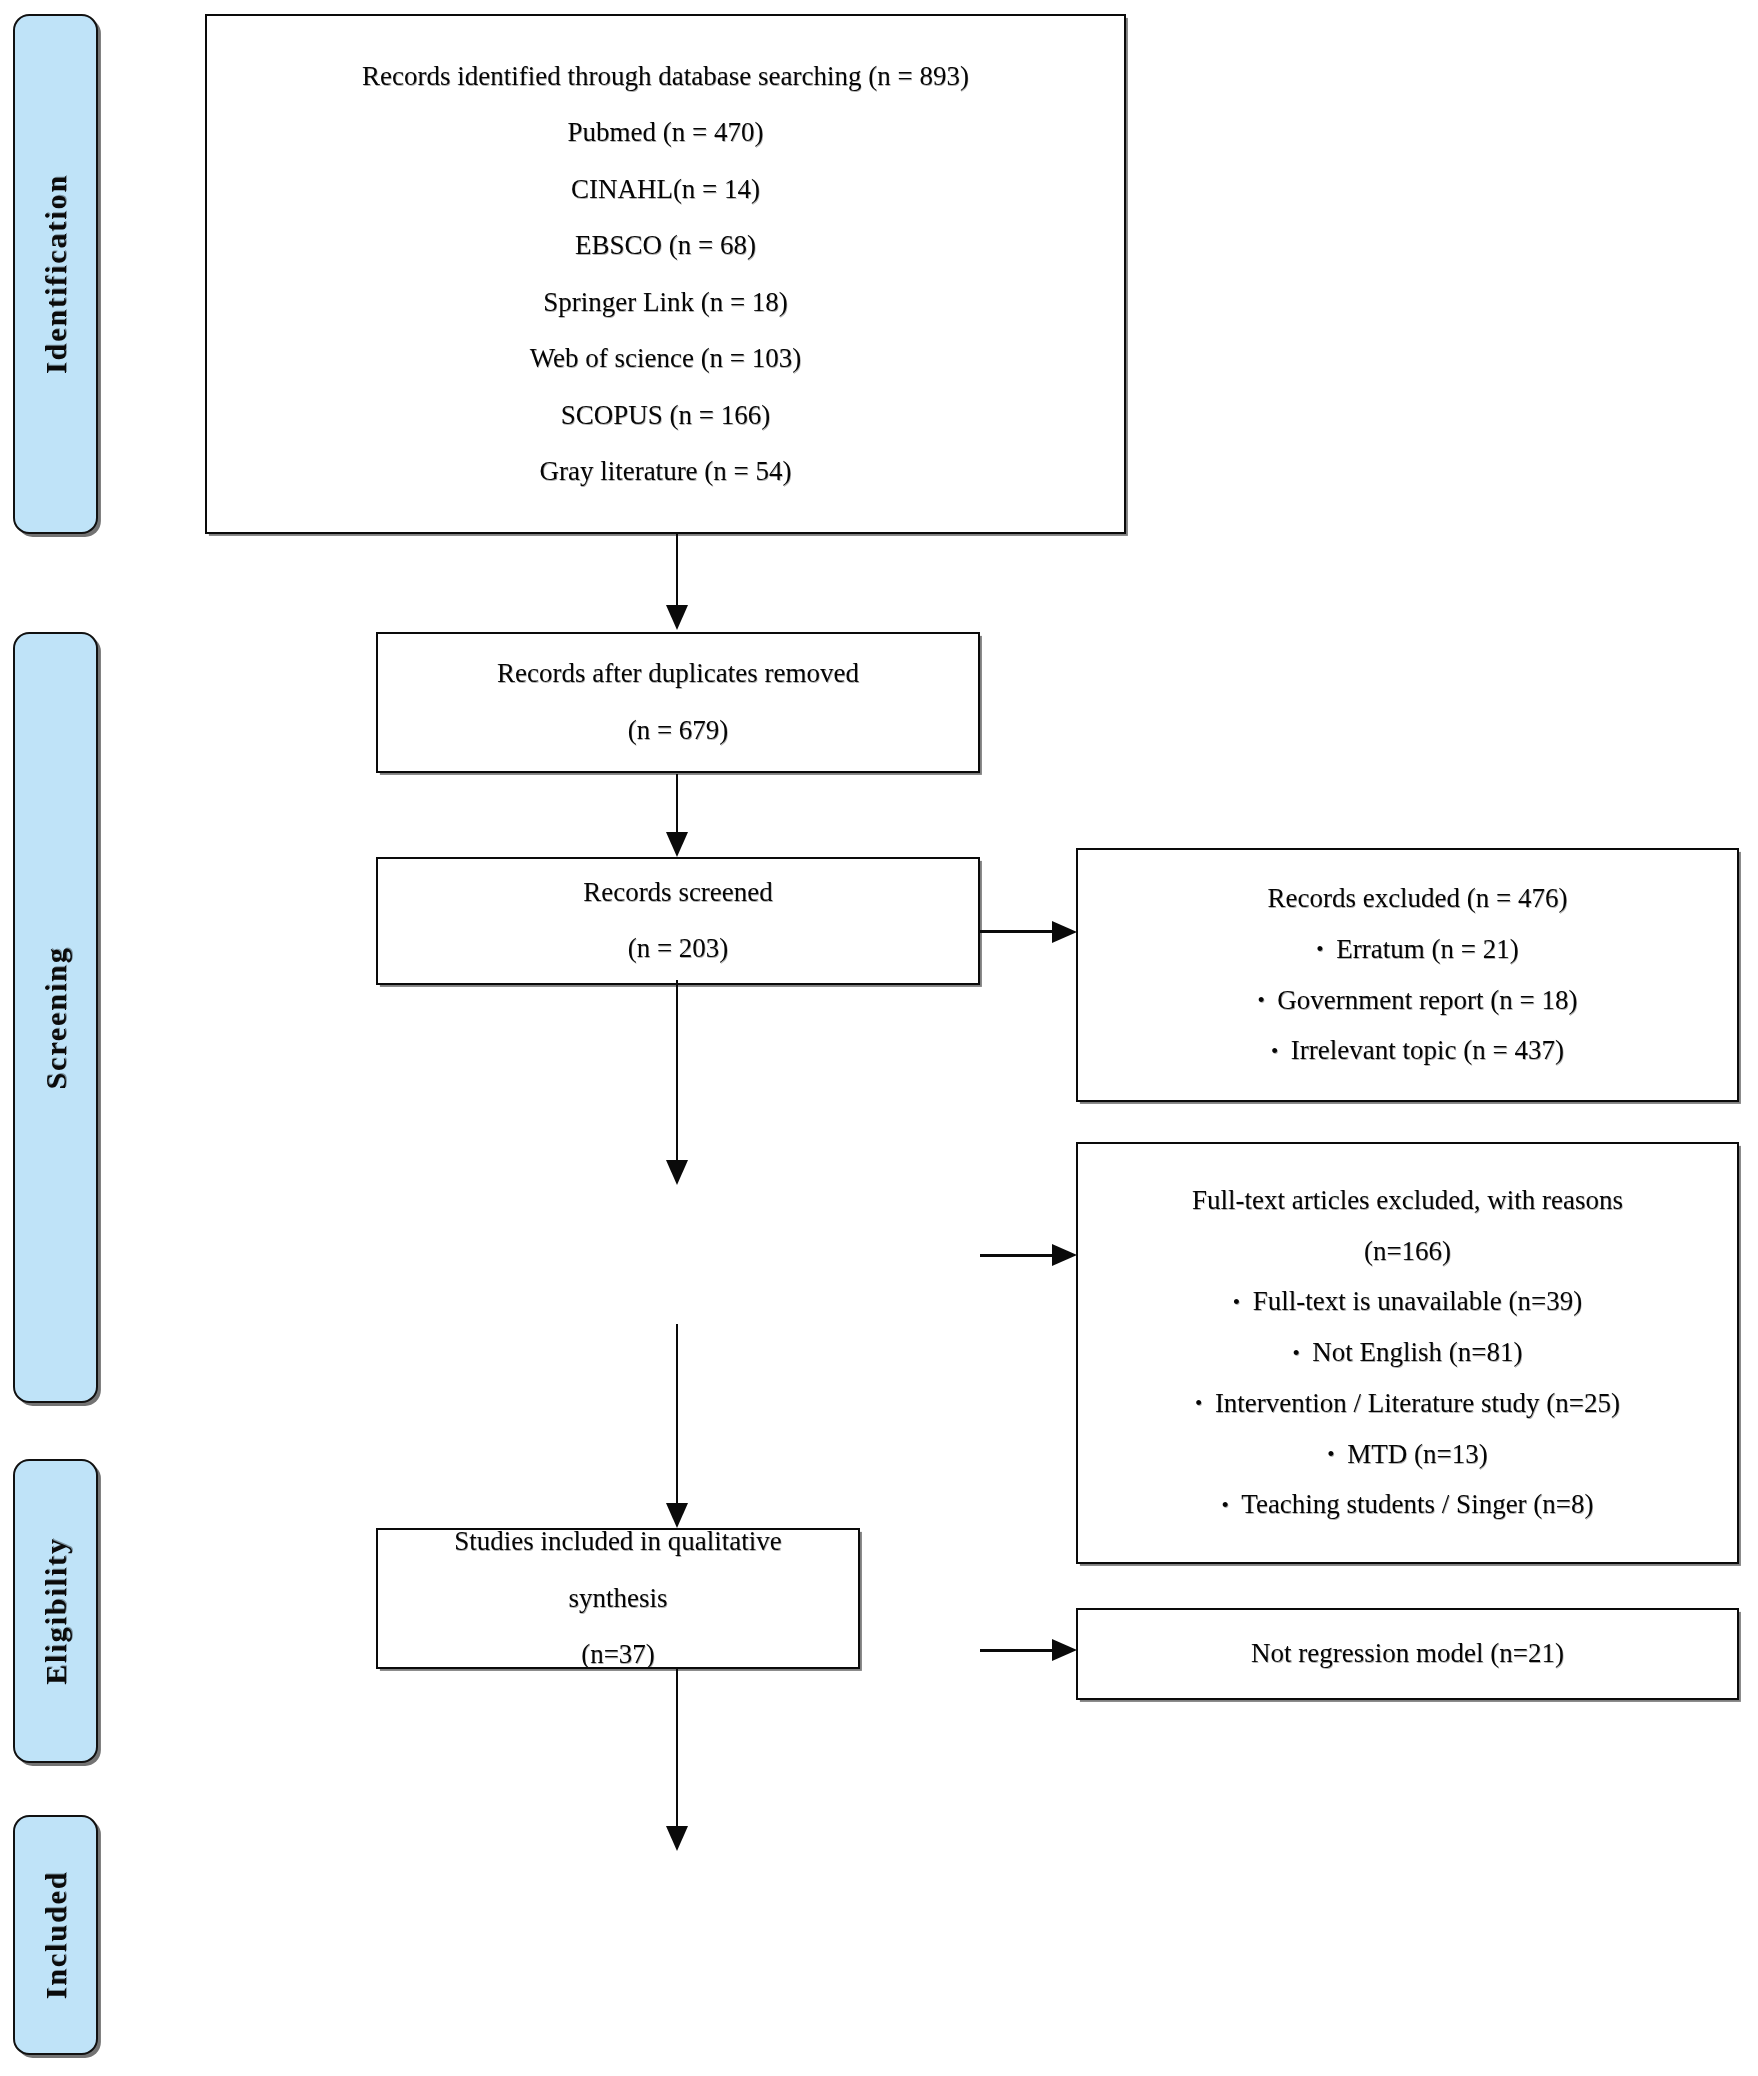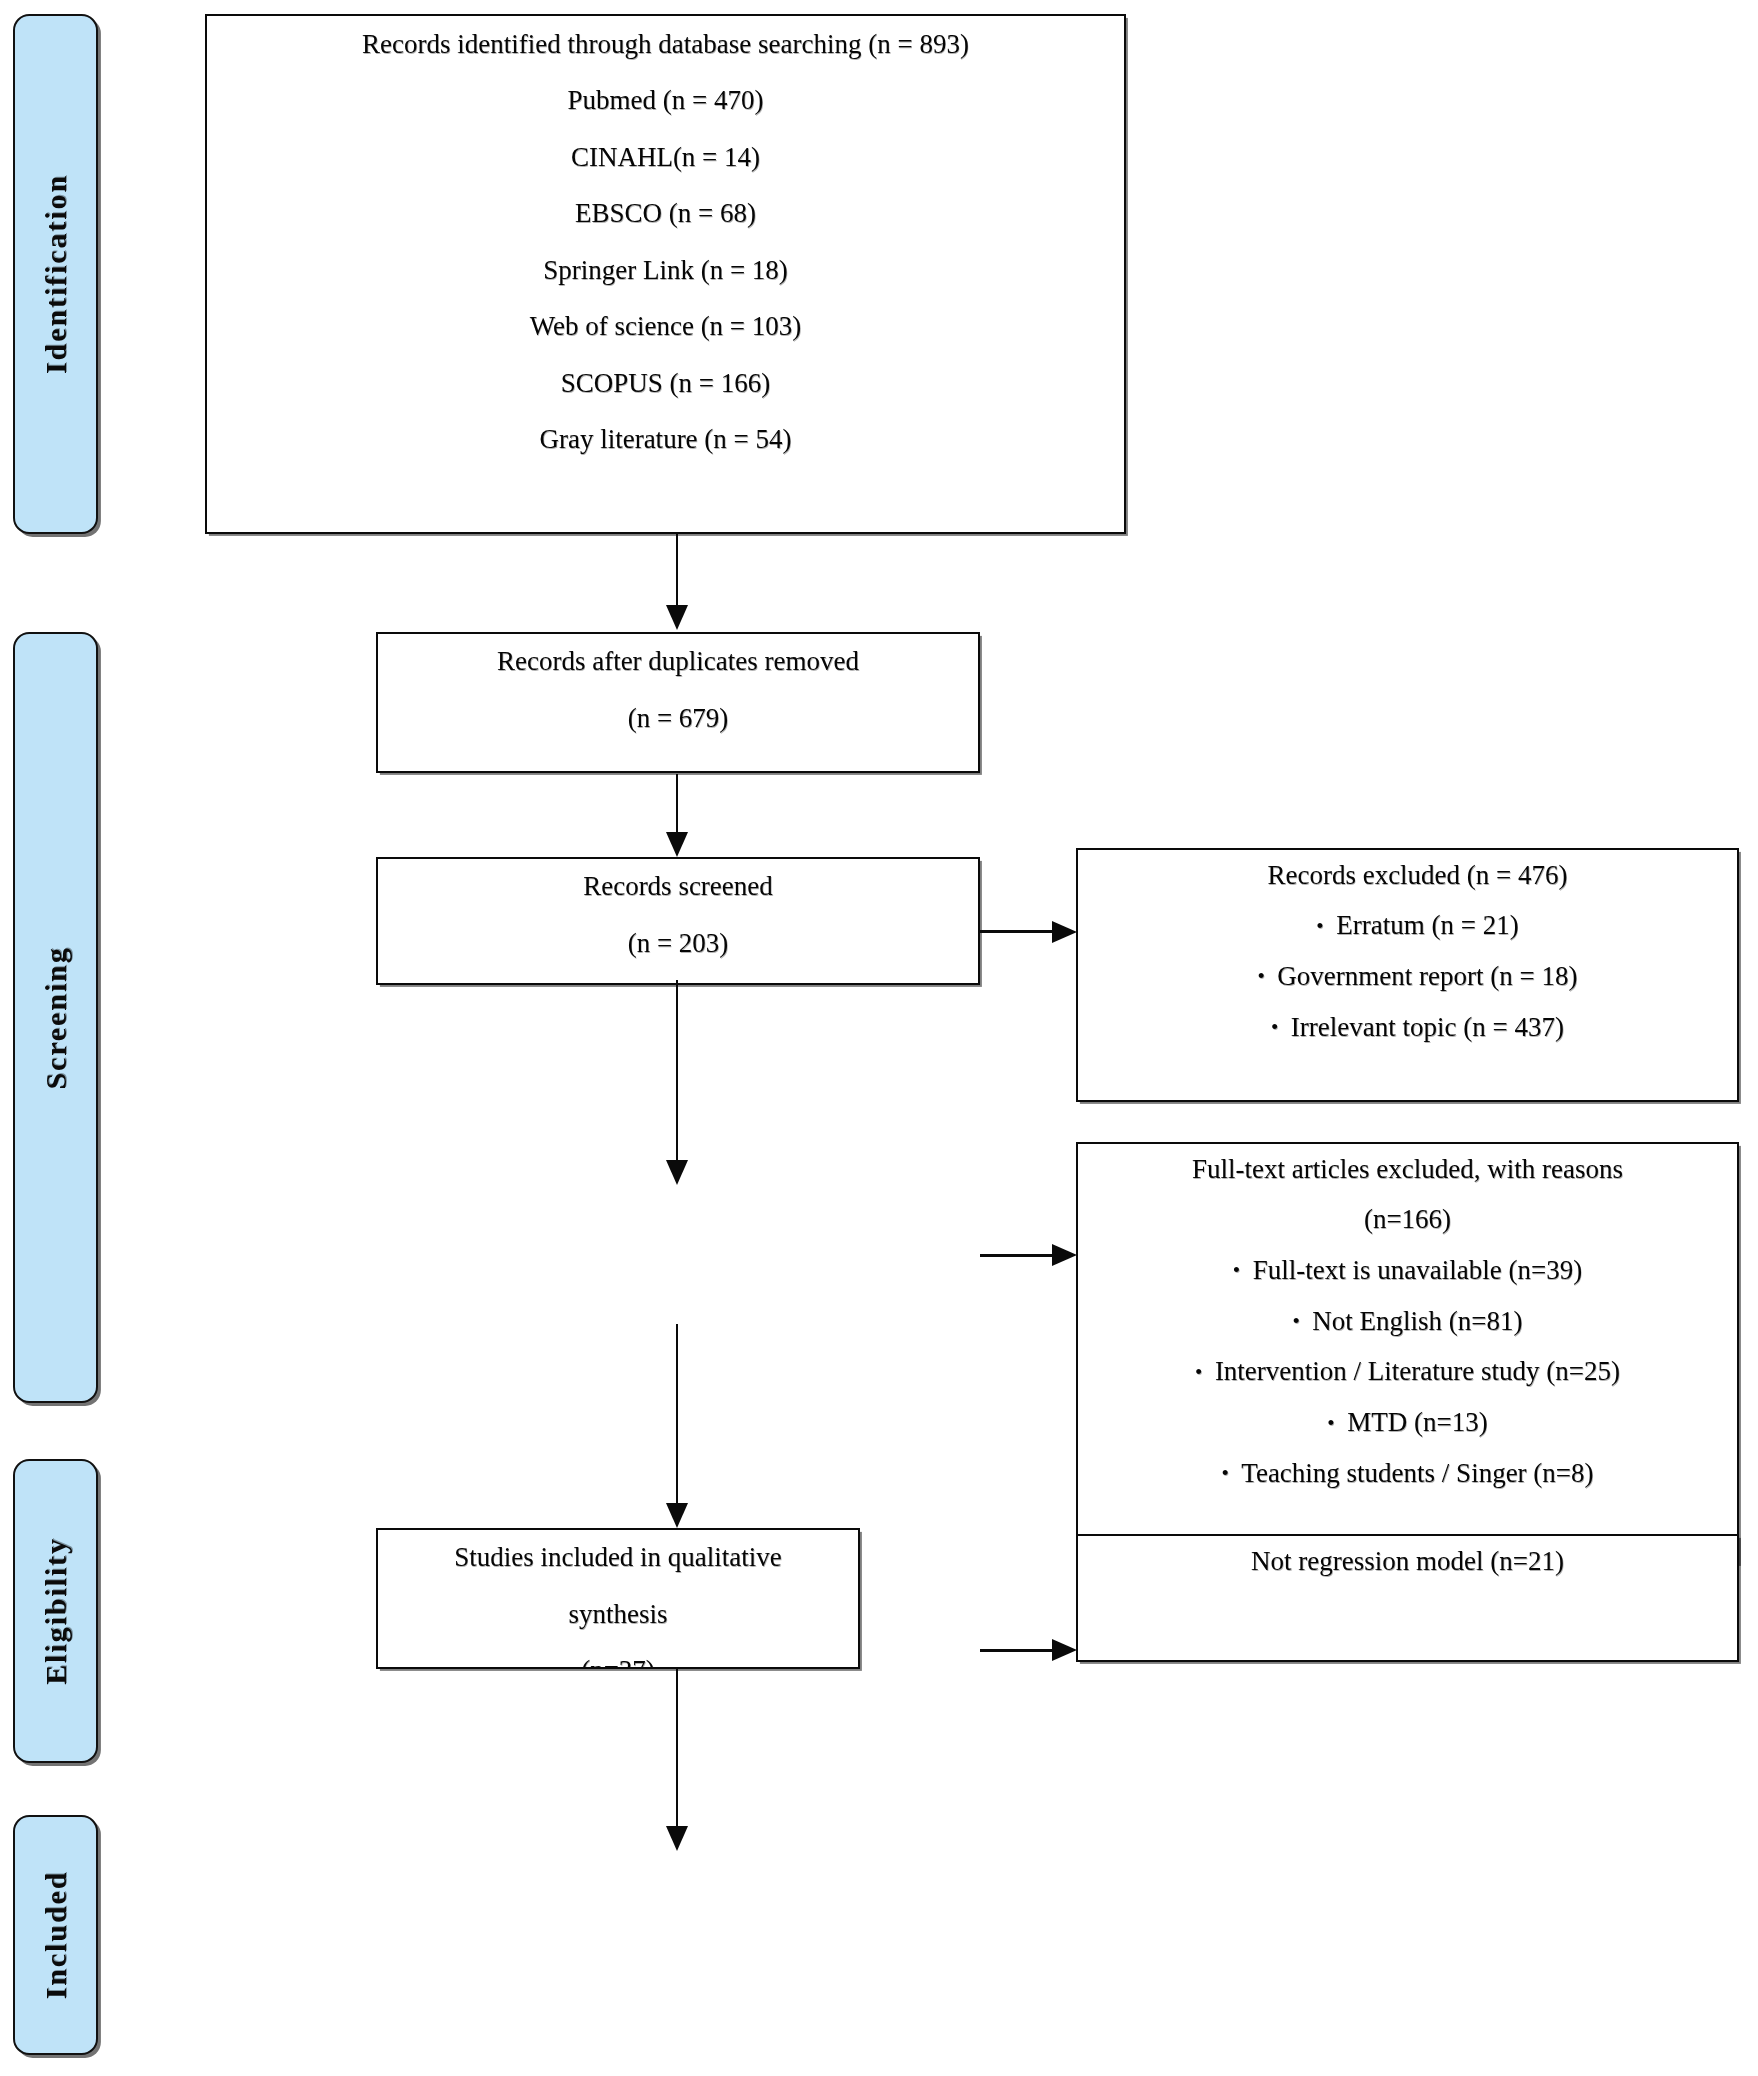--- a/index.html
+++ b/index.html
@@ -42,20 +42,21 @@
   
   .flow-box {
     position: absolute;
     box-sizing: border-box;
     background: #ffffff;
     border: 2.4px solid #0a0a0a;
     box-shadow: 2.9px 2.9px 0 -1px rgba(0,0,0,0.5);
     display: flex;
     flex-direction: column;
     align-items: center;
+    justify-content: center;
     overflow: hidden;
   }
   .flow-box .line {
     text-align: center;
     font-size: 27px;
     line-height: 1.1;
     color: #060606;
     white-space: nowrap;
     text-shadow: 0.7px 0.7px 0 rgba(0,0,0,0.3);
   }
@@ -177,21 +178,21 @@
 
   <div class="flow-box spaced" style="left:376px; top:1528px; width:484px; height:141px;">
     <div class="line">Studies included in qualitative</div>
     <div class="line">synthesis</div>
     <div class="line">(n=37)</div>
   </div>
 
   <div class="h-line" style="left:980px; top:1649px; width:77px;"></div>
   <div class="arrow-right" style="left:1052px; top:1639px;"></div>
 
-  <div class="flow-box tight" style="left:1076px; top:1534px; width:663px; height:128px;">
+  <div class="flow-box tight" style="left:1076px; top:1608px; width:663px; height:92px;">
     <div class="line">Not regression model (n=21)</div>
   </div>
 
   <div class="v-line" style="left:676px; top:1669px; height:158px;"></div>
   <div class="arrow-down" style="left:666px; top:1826px;"></div>
 
 
 </div>
 
 

